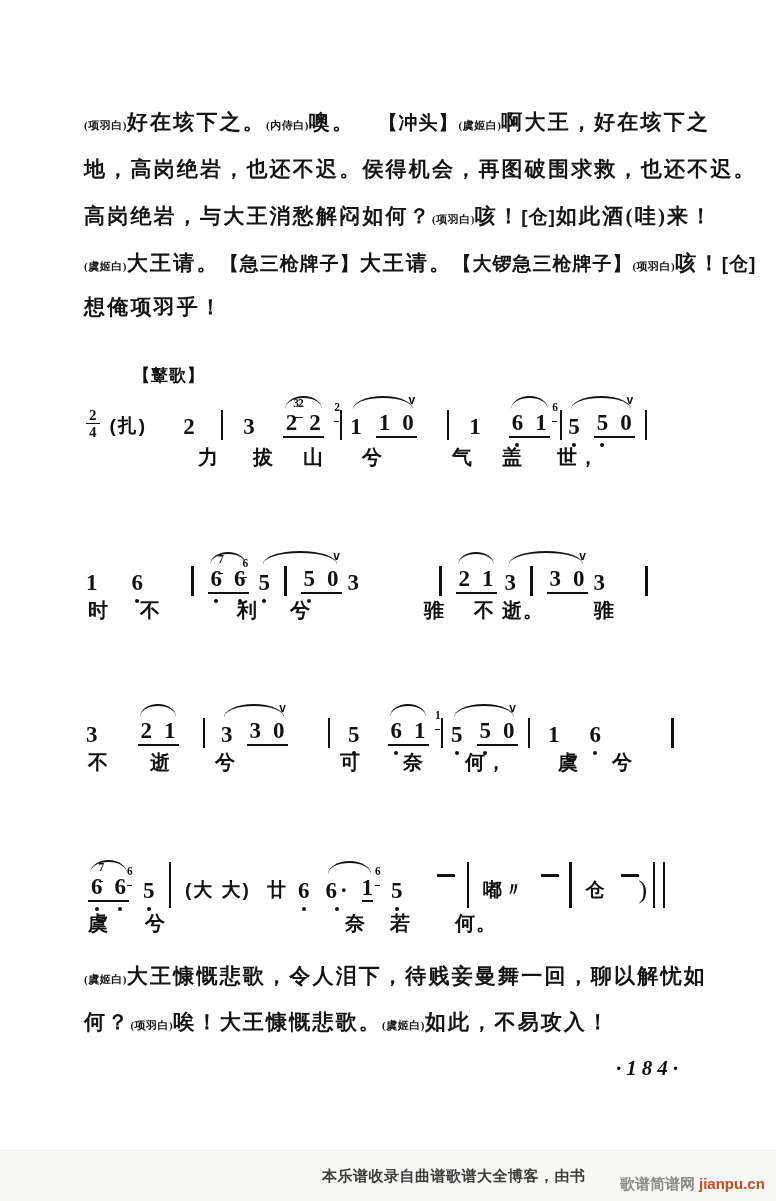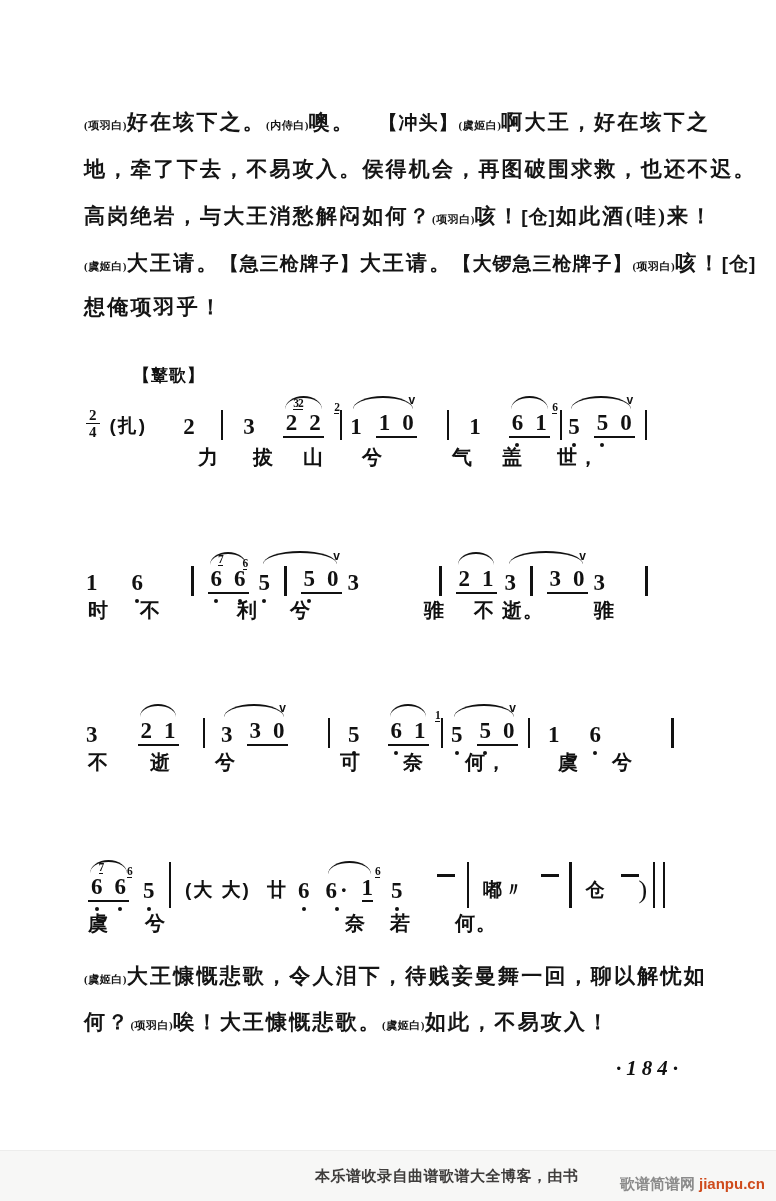--- a/index.html
+++ b/index.html
@@ -22,21 +22,21 @@
   .n { position:relative; display:inline-flex; align-items:flex-end;
        font:700 23px "Liberation Serif",serif; line-height:23px; }
   .n .d { display:inline-flex; align-items:flex-end; }
   .n.u .d { border-bottom:2.5px solid #111; padding-bottom:1px; }
   .dt { margin-left:3px; }
   .od { position:absolute; left:50%; transform:translateX(-50%); bottom:-9px;
         width:4px; height:4px; border-radius:50%; background:#111; }
   .beam .od { bottom:-13px; }
   .v { position:absolute; top:-16px; left:55%; font:700 12px "Liberation Sans",sans-serif; line-height:10px; }
   .g { position:absolute; top:-13px; left:-16px; font:700 11.5px "Liberation Serif",serif;
-       line-height:11px; letter-spacing:-1px; border-bottom:1.5px solid #111; padding-bottom:0px; }
+       line-height:11px; letter-spacing:-1px; border-bottom:1.5px solid #111; padding-bottom:8px; }
   .beam { display:inline-flex; align-items:flex-end; border-bottom:2.5px solid #111; padding:0 3px 2px; }
   .beam .n + .n { margin-left:12px; }
   .slur { position:relative; display:inline-flex; align-items:flex-end; }
   .slur > * + * { margin-left:14px; }
   .slur::before { content:""; position:absolute; left:5%; right:5%; top:-15px; height:12px;
                   border-top:2.5px solid #111; border-radius:50% 50% 0 0 / 95% 95% 0 0; }
   .bar  { width:2.5px; height:30px; background:#111; margin-bottom:-2px; }
   .bart { height:46px; margin-bottom:-6px; }
   .bar2 { width:8px; height:46px; margin-bottom:-6px; border-left:2.5px solid #111; border-right:2.5px solid #111; }
   .dash { width:18px; height:3px; background:#111; align-self:center; margin-bottom:8px; }
@@ -50,33 +50,33 @@
   
   .lyr { position:absolute; left:84px; height:24px; }
   .lyr span { position:absolute; top:0; font:700 20px "Liberation Serif",serif; letter-spacing:1px; white-space:nowrap; }
 
   
   .pageno { position:absolute; left:616px; top:1056px; font:700 italic 21px "Liberation Serif",serif; letter-spacing:5px; }
 
   
   .footer { position:absolute; left:0; top:1150px; width:776px; height:51px;
             background:#f7f7f6; border-top:1px solid #ededec; }
-  .f-center { position:absolute; left:315px; top:16px; font:700 15px "Liberation Sans",sans-serif; color:#3f3d3c; letter-spacing:0.5px; white-space:nowrap; }
+  .f-center { position:absolute; left:322px; top:16px; font:700 15px "Liberation Sans",sans-serif; color:#3f3d3c; letter-spacing:0.5px; white-space:nowrap; }
   .f-right  { position:absolute; left:620px; top:24px; font:700 15px "Liberation Sans",sans-serif; white-space:nowrap; }
   .f-site   { color:#8b8b8b; }
   .f-domain { color:#cf4b1c; margin-left:4px; }
 </style>
 </head>
 <body>
 
 <div class="page">
   <div class="aria-label">【鼙歌】</div>
   <div id="dialog-top">
       <div class="dline" style="top: 108px;"><span class="seg seg-r">(项羽白)</span><span class="seg">好在垓下之。</span><span class="seg seg-r">(内侍白)</span><span class="seg">噢。　</span><span class="seg seg-h">【冲头】</span><span class="seg seg-r">(虞姬白)</span><span class="seg">啊大王，好在垓下之</span></div>
-      <div class="dline" style="top: 155px;"><span class="seg">地，牵了下去，不易攻入。侯得机会，再图破围求救，也还不迟。</span></div>
+      <div class="dline" style="top: 155px;"><span class="seg">地，高岗绝岩，也还不迟。侯得机会，再图破围求救，也还不迟。</span></div>
       <div class="dline" style="top: 202px;"><span class="seg">高岗绝岩，与大王消愁解闷如何？</span><span class="seg seg-r">(项羽白)</span><span class="seg">咳！</span><span class="seg seg-h">[仓]</span><span class="seg">如此酒(哇)来！</span></div>
       <div class="dline" style="top: 249px;"><span class="seg seg-r">(虞姬白)</span><span class="seg">大王请。</span><span class="seg seg-h">【急三枪牌子】</span><span class="seg">大王请。</span><span class="seg seg-h">【大锣急三枪牌子】</span><span class="seg seg-r">(项羽白)</span><span class="seg">咳！</span><span class="seg seg-h">[仓]</span></div>
       <div class="dline" style="top: 293px;"><span class="seg">想俺项羽乎！</span></div>
     </div>
   <div id="music">
       <div class="mrow" style="top: 392px;">
         <span class="ts" style="margin-left: 2px;">
           <span class="tstop">2</span>
           <span class="tsbot">4</span>
         </span>

